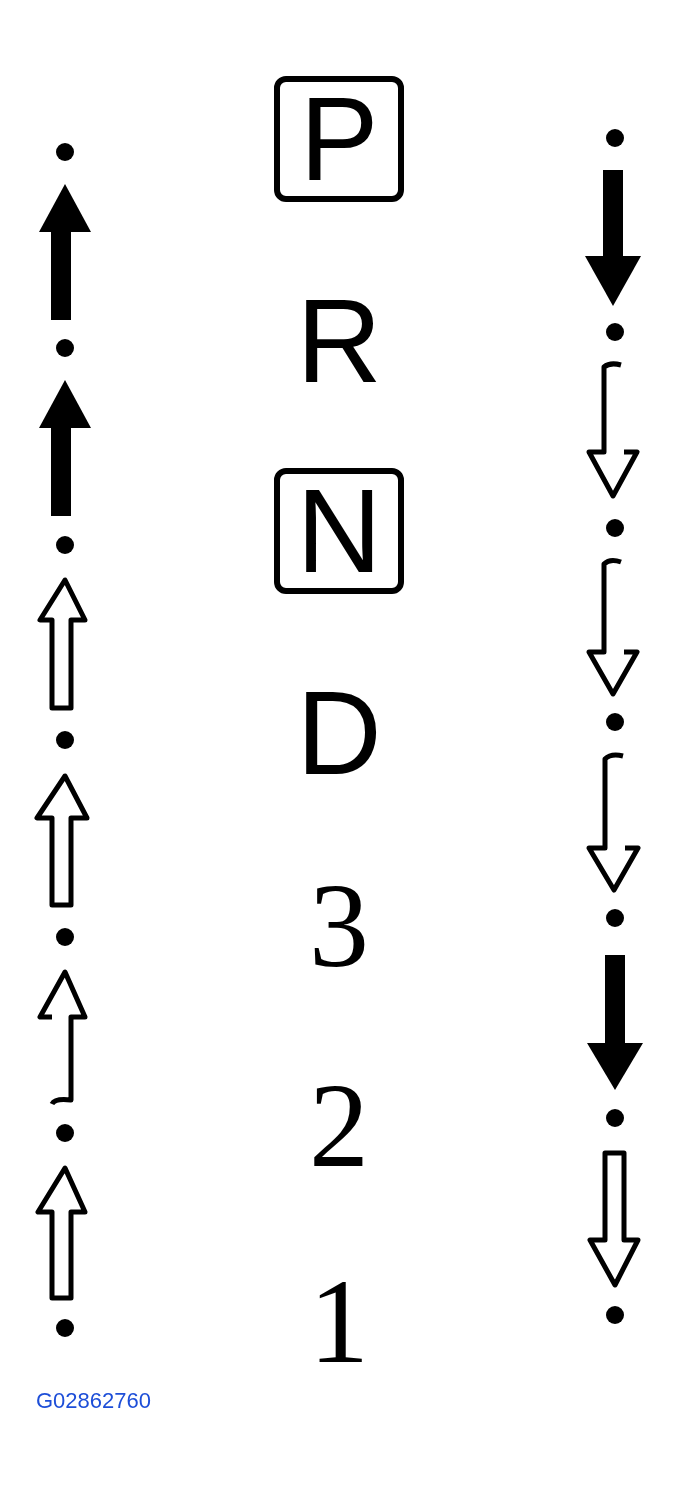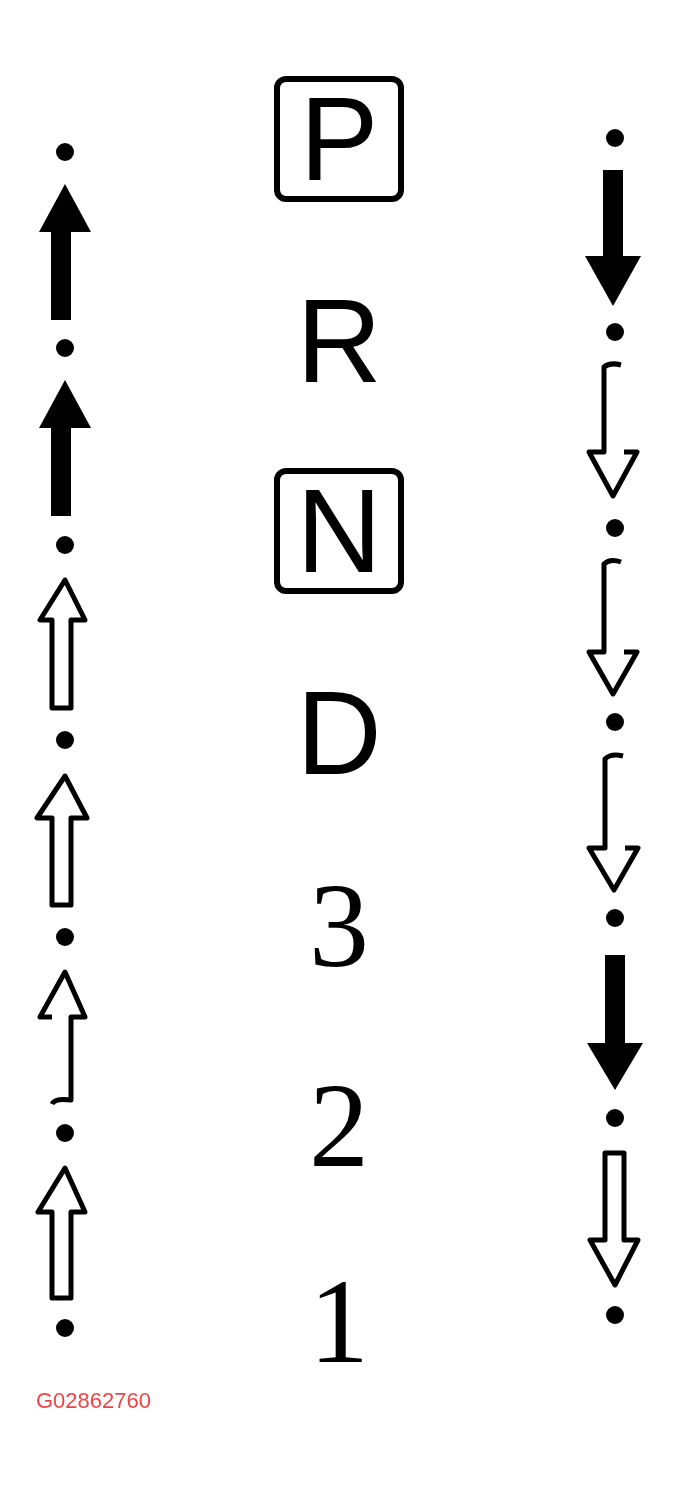--- a/index.html
+++ b/index.html
@@ -4,21 +4,21 @@
   <style>
     html, body { margin: 0; padding: 0; background: #ffffff; }
     body { width: 679px; height: 1486px; position: relative; overflow: hidden; font-family: "Liberation Sans", sans-serif; }
     .col { position: absolute; top: 0; width: 100px; height: 1486px; }
     .col svg { position: absolute; left: 0; top: 0; }
     .dot { position: absolute; width: 18px; height: 18px; border-radius: 50%; background: #000; }
     .gear { position: absolute; left: 274px; width: 130px; text-align: center; color: #000; line-height: 1; }
     .gear.boxed { height: 126px; border: 6px solid #000; border-radius: 12px; box-sizing: border-box; display: flex; align-items: center; justify-content: center; }
     .gear-label { font-family: "Liberation Sans", sans-serif; font-size: 118px; font-weight: normal; }
     .gear-label.num { font-family: "Liberation Serif", serif; font-size: 120px; }
-    .code { position: absolute; left: 36px; top: 1388px; font-size: 22px; color: #ef4444; font-family: "Liberation Sans", sans-serif; }
+    .code { position: absolute; left: 36px; top: 1388px; font-size: 22px; color: #1d4ed8; font-family: "Liberation Sans", sans-serif; }
   </style>
 </head>
 <body>
 
 <div class="col" style="left:15px;">
   <div class="dot" style="left:41px; top:143px;"></div>
   <div class="dot" style="left:41px; top:339px;"></div>
   <div class="dot" style="left:41px; top:536px;"></div>
   <div class="dot" style="left:41px; top:731px;"></div>
   <div class="dot" style="left:41px; top:928px;"></div>

